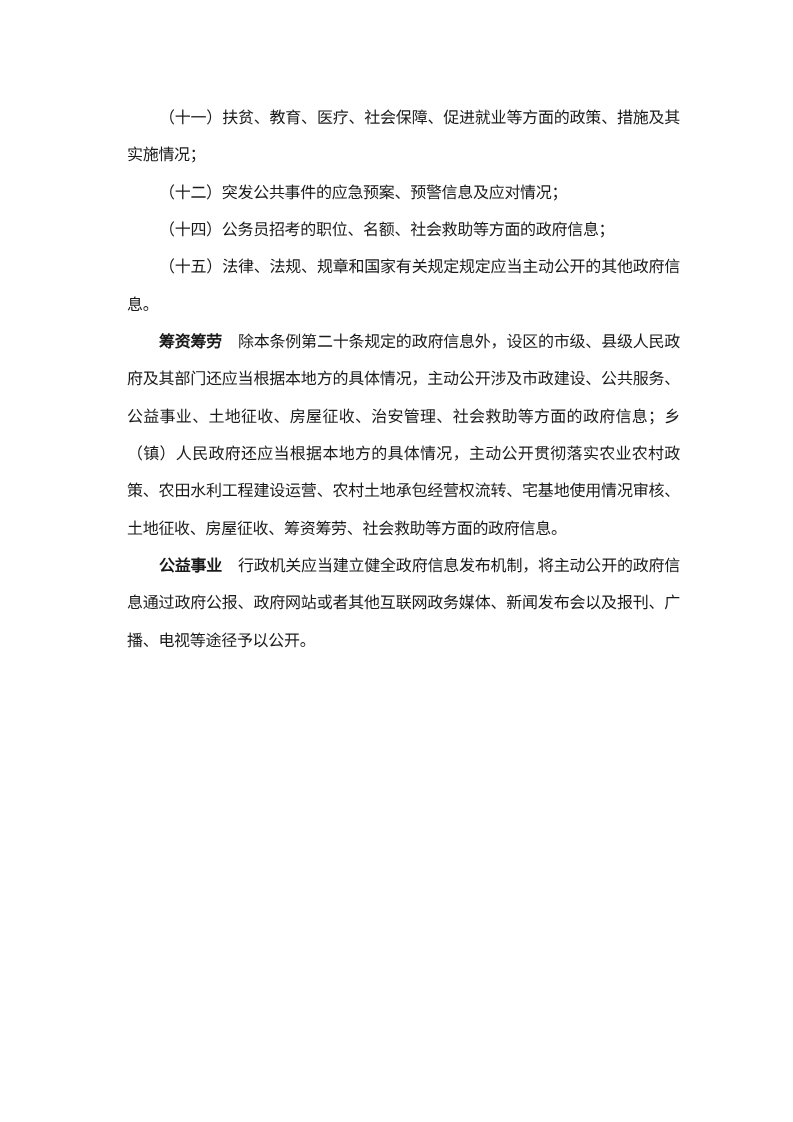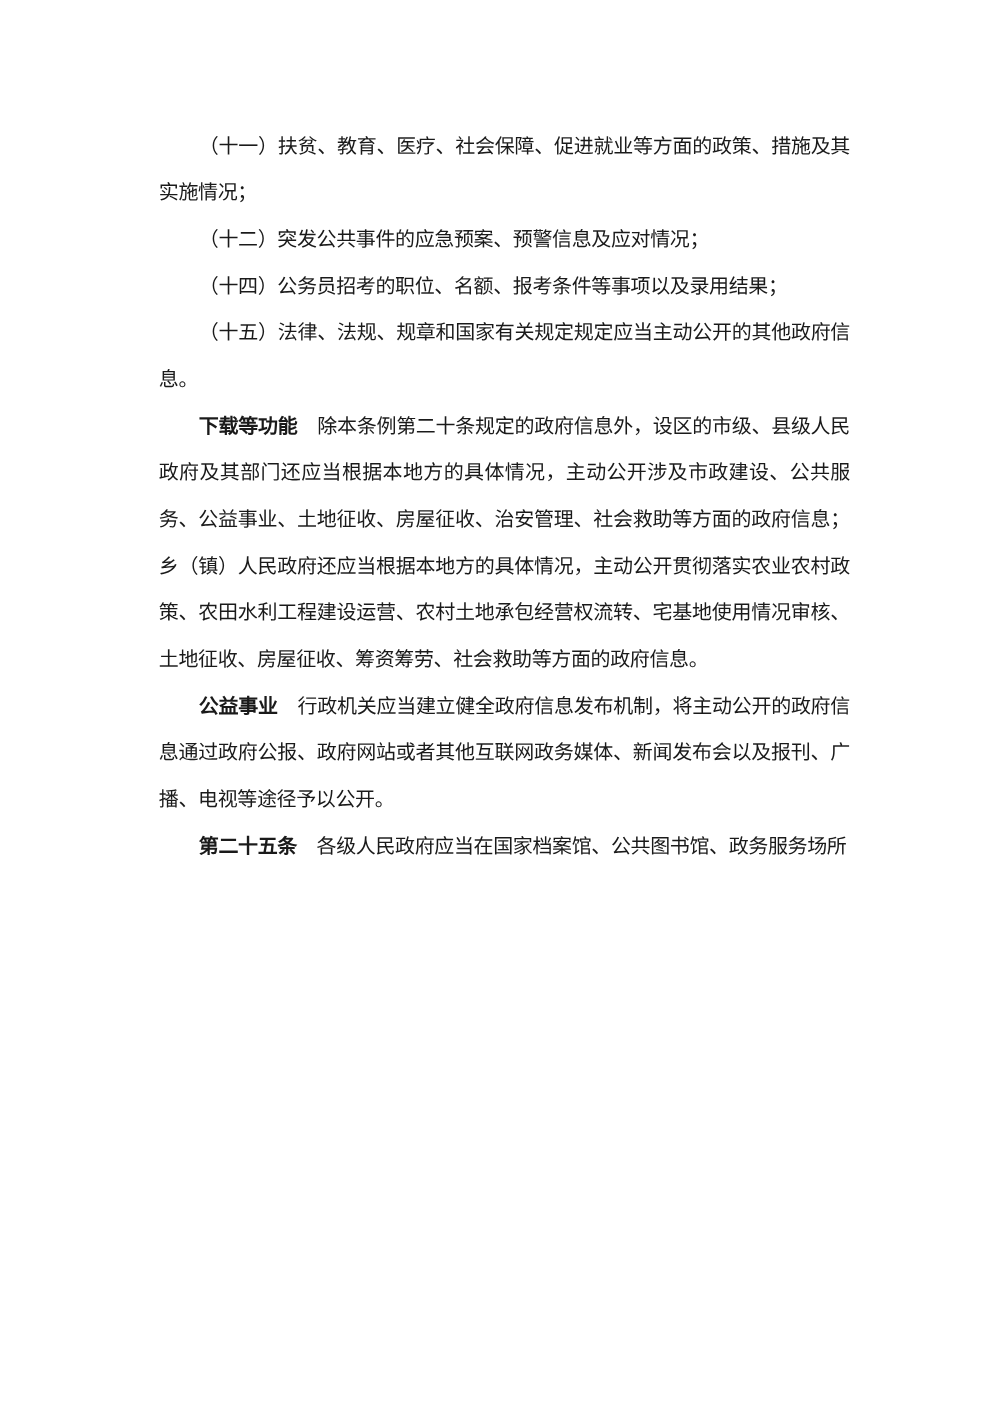--- a/index.html
+++ b/index.html
@@ -40,25 +40,24 @@
 </head>
 <body>
 
 <div class="page" style="background: rgb(255, 255, 255);">
   <div class="doc-body" style="color: rgb(26, 26, 26);">
   <p class="para"><span class="para-text">（十一）扶贫、教育、医疗、社会保障、促进就业等方面的政策、措施及其实施情况；</span></p>
 
   <p class="para"><span class="para-text">（十二）突发公共事件的应急预案、预警信息及应对情况；</span></p>
 
 
-  <p class="para"><span class="para-text">（十四）公务员招考的职位、名额、报考条件等事项以及录用结果；</span></p>
+  <p class="para"><span class="para-text">（十四）公务员招考的职位、名额、社会救助等方面的政府信息；</span></p>
 
   <p class="para"><span class="para-text">（十五）法律、法规、规章和国家有关规定规定应当主动公开的其他政府信息。</span></p>
 
-  <p class="para"><b class="article-label">下载等功能</b><span class="para-text">　除本条例第二十条规定的政府信息外，设区的市级、县级人民政府及其部门还应当根据本地方的具体情况，主动公开涉及市政建设、公共服务、公益事业、土地征收、房屋征收、治安管理、社会救助等方面的政府信息；乡（镇）人民政府还应当根据本地方的具体情况，主动公开贯彻落实农业农村政策、农田水利工程建设运营、农村土地承包经营权流转、宅基地使用情况审核、土地征收、房屋征收、筹资筹劳、社会救助等方面的政府信息。</span></p>
+  <p class="para"><b class="article-label">筹资筹劳</b><span class="para-text">　除本条例第二十条规定的政府信息外，设区的市级、县级人民政府及其部门还应当根据本地方的具体情况，主动公开涉及市政建设、公共服务、公益事业、土地征收、房屋征收、治安管理、社会救助等方面的政府信息；乡（镇）人民政府还应当根据本地方的具体情况，主动公开贯彻落实农业农村政策、农田水利工程建设运营、农村土地承包经营权流转、宅基地使用情况审核、土地征收、房屋征收、筹资筹劳、社会救助等方面的政府信息。</span></p>
 
 
   <p class="para"><b class="article-label">公益事业</b><span class="para-text">　行政机关应当建立健全政府信息发布机制，将主动公开的政府信息通过政府公报、政府网站或者其他互联网政务媒体、新闻发布会以及报刊、广播、电视等途径予以公开。</span></p>
 
 
-  <p class="para"><b class="article-label">第二十五条</b><span class="para-text">　各级人民政府应当在国家档案馆、公共图书馆、政务服务场所</span></p>
 </div>
 </div>
 
 </body></html>

